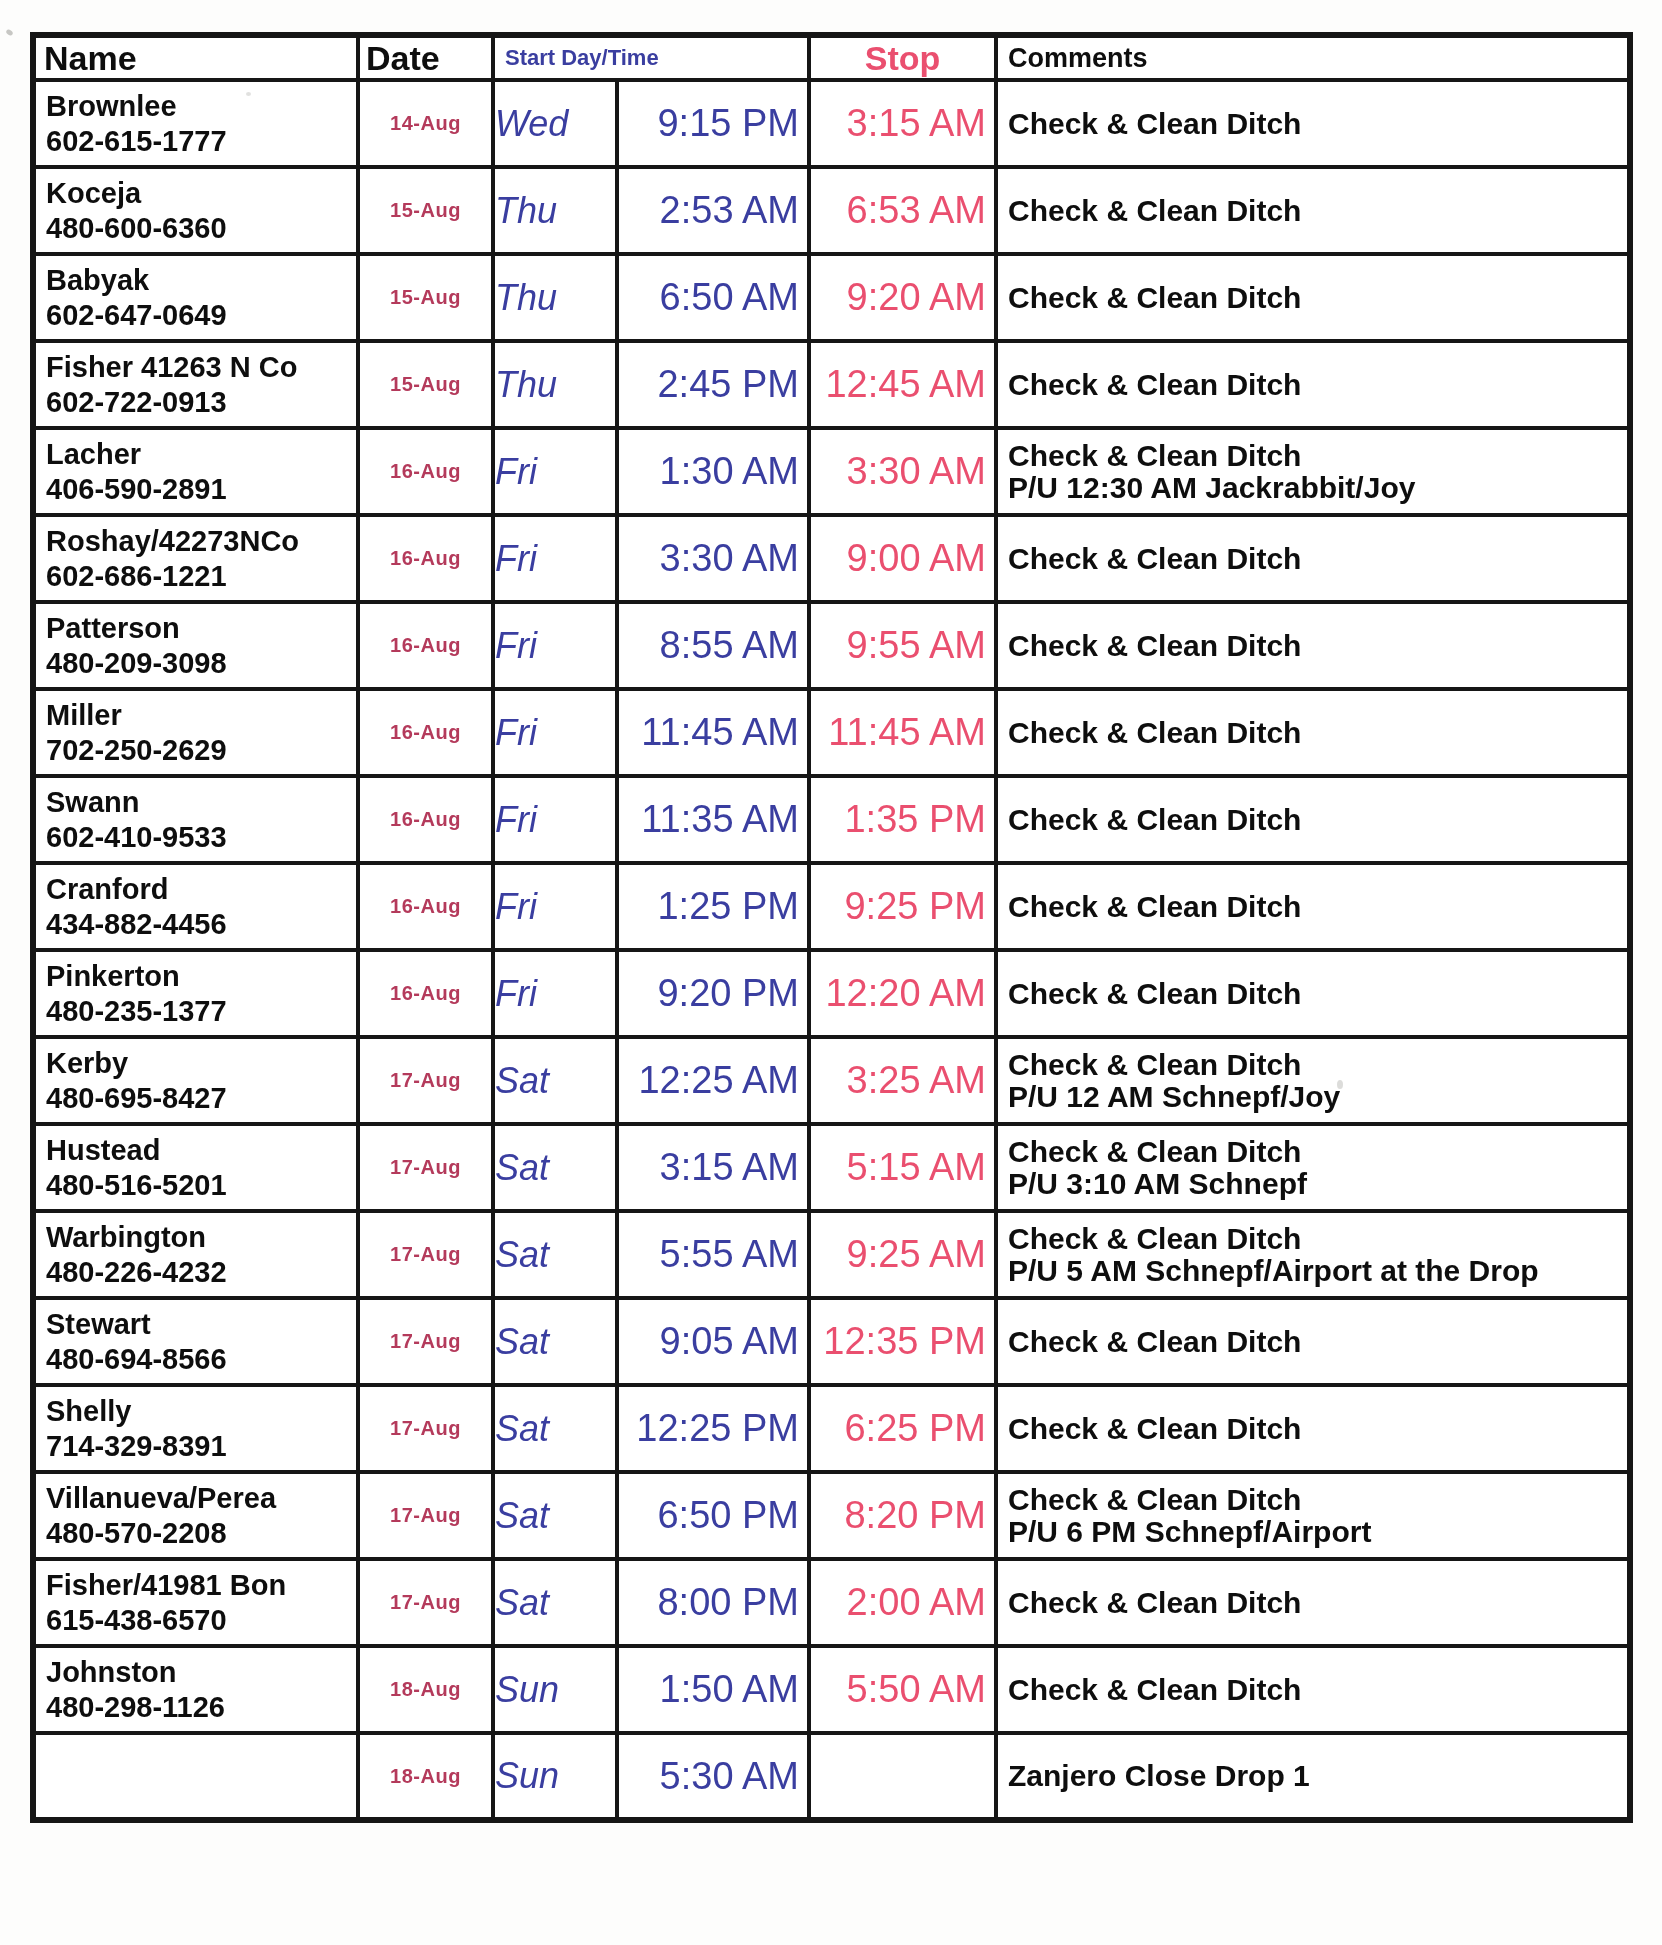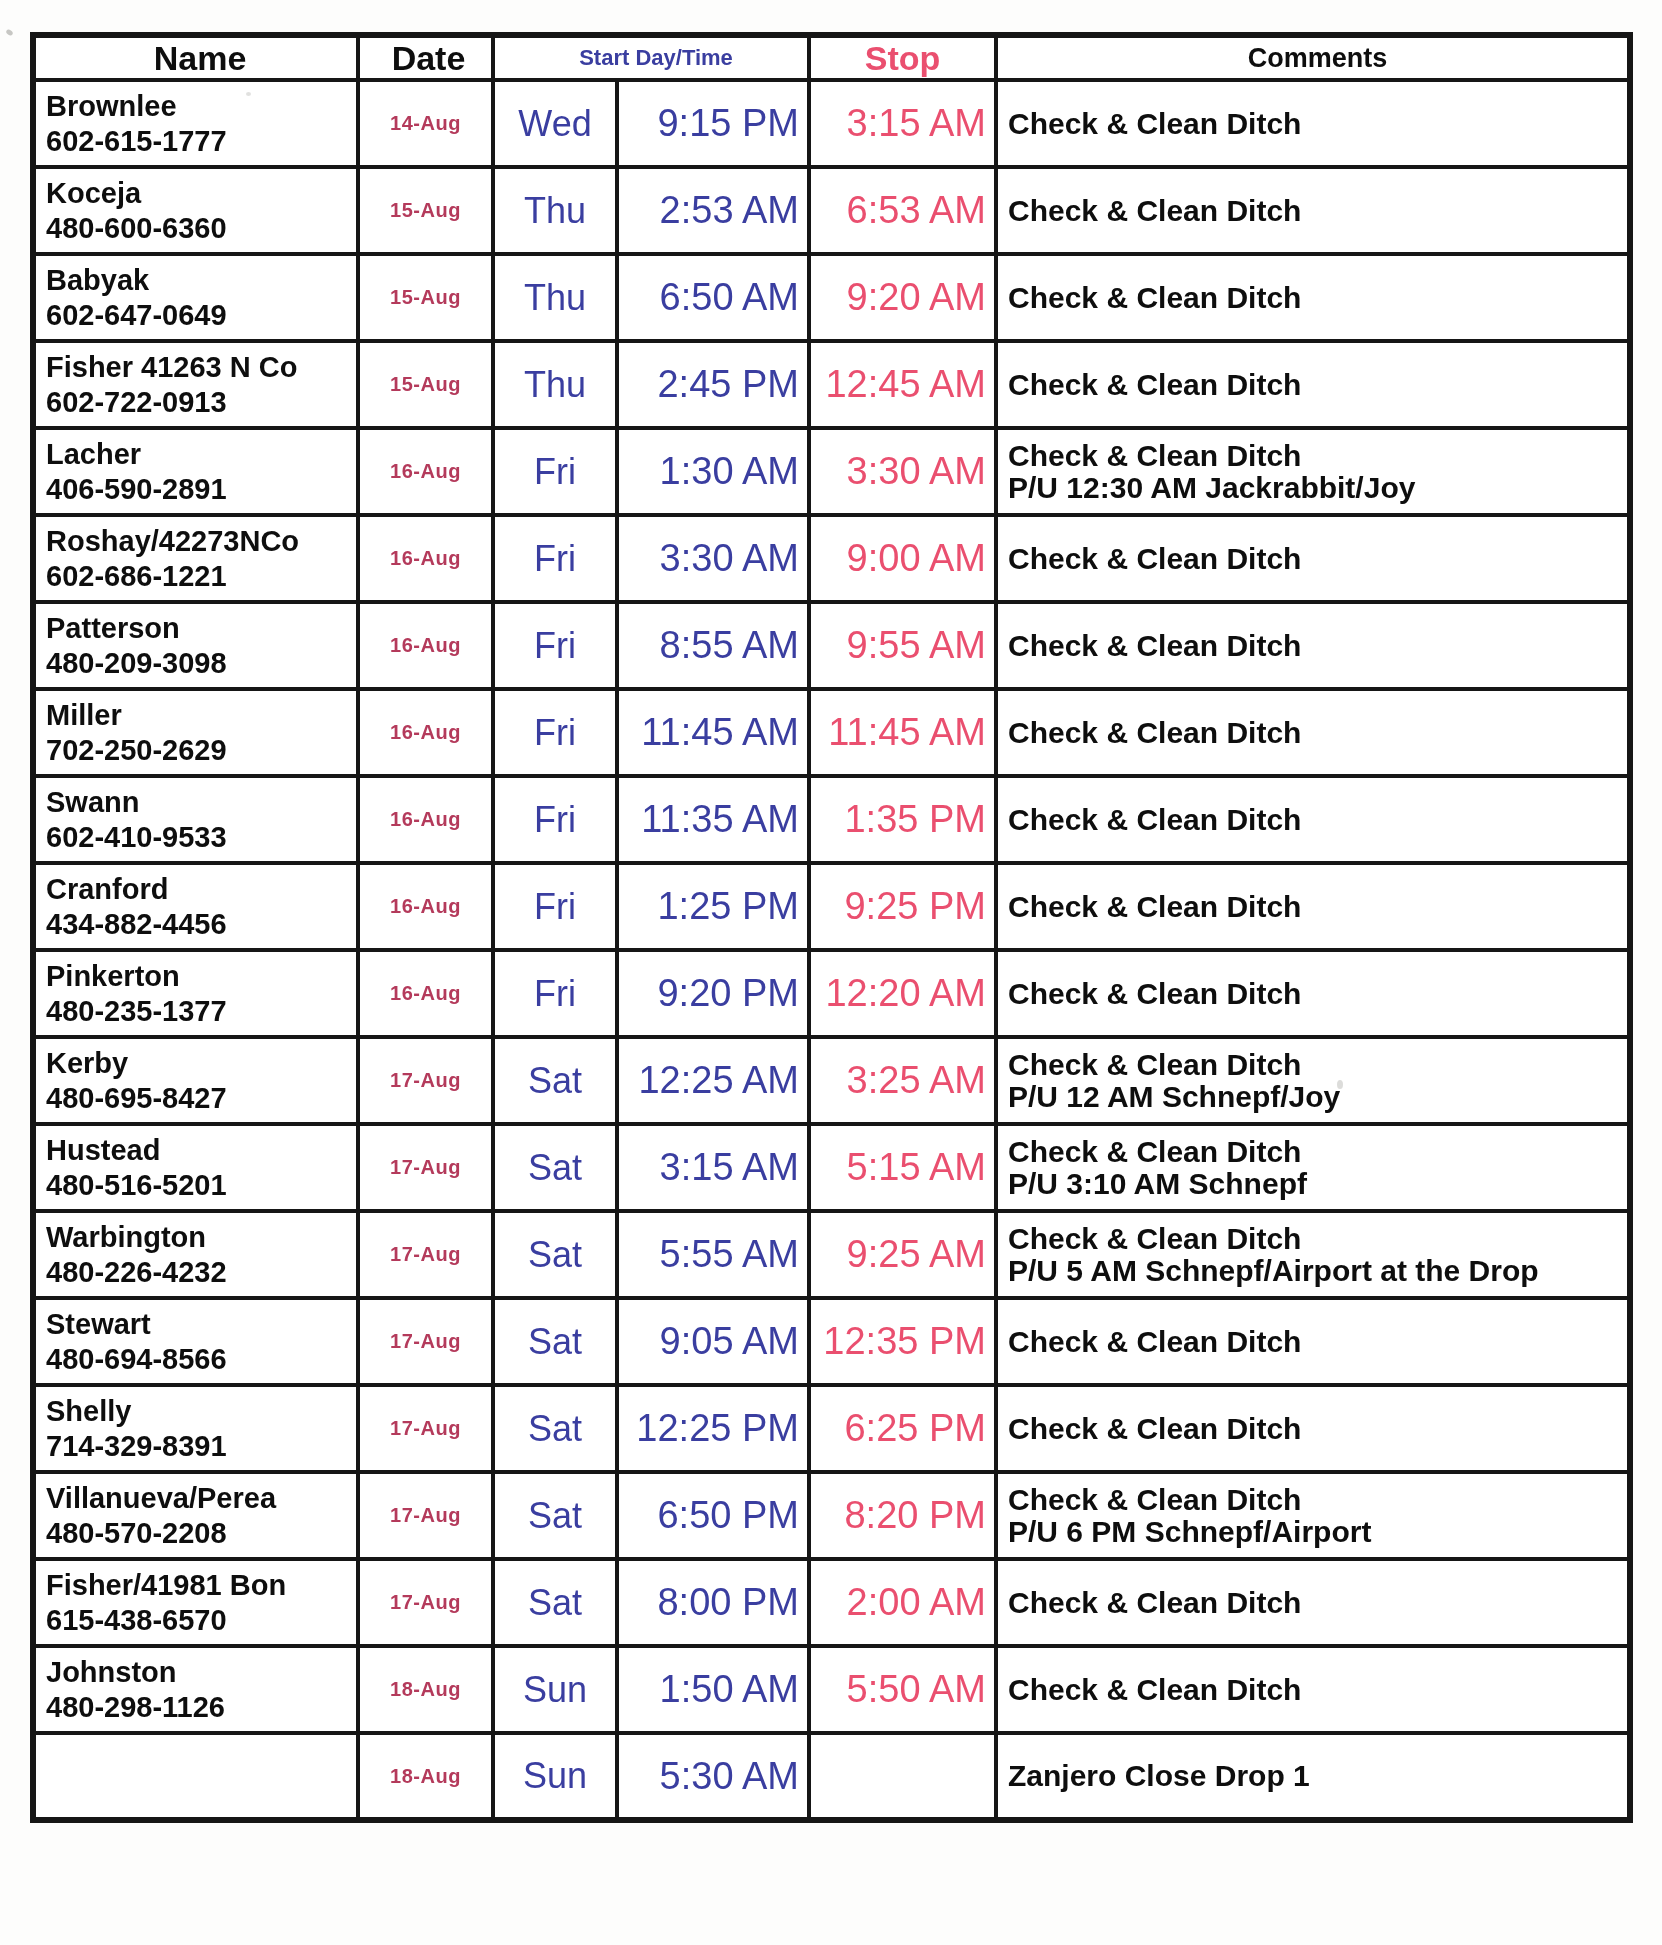--- a/index.html
+++ b/index.html
@@ -31,36 +31,36 @@
   }
   th,td{
     border:4px solid var(--border);
     padding:0;
     vertical-align:middle;
     overflow:hidden;
     white-space:nowrap;
   }
   thead tr{height:45px;}
   tbody tr{height:87px;}
-  th{font-weight:bold;text-align:center;}
+  th{font-weight:bold;text-align:left;}
   .h-name{font-size:34px;color:var(--ink);padding-left:8px;}
   .h-date{font-size:34px;color:var(--ink);padding-left:6px;}
   .h-start{font-size:22px;color:var(--blue);padding-left:10px;}
   .h-stop{font-size:34px;color:var(--stop-pink);text-align:center;}
   .h-comments{font-size:27px;color:var(--ink);padding-left:10px;}
   td.c-name{padding-left:10px;}
   td.c-name .nm,
   td.c-name .ph{
     font-weight:bold;font-size:29px;line-height:35px;color:var(--ink);
   }
   td.c-date{
     text-align:center;font-weight:bold;font-size:20px;color:var(--date-red);
     letter-spacing:0.5px;
   }
-  td.c-day{text-align:center;font-size:36px;color:var(--blue);}
+  td.c-day{text-align:left;font-size:36px;color:var(--blue);font-style:italic;}
   td.c-start{text-align:right;padding-right:8px;font-size:38px;color:var(--blue);}
   td.c-stop{text-align:right;padding-right:8px;font-size:38px;color:var(--stop-pink);}
   td.c-comments{padding-left:10px;}
   td.c-comments .cl{
     font-weight:bold;font-size:30px;line-height:32px;color:var(--ink);
   }
   
   .speck{position:absolute;background:#9a9a96;border-radius:50%;opacity:.55;}
   .speck.s1{left:6px;top:30px;width:7px;height:5px;transform:rotate(35deg);}
   .speck.s2{left:1337px;top:1080px;width:6px;height:9px;opacity:.35;}

